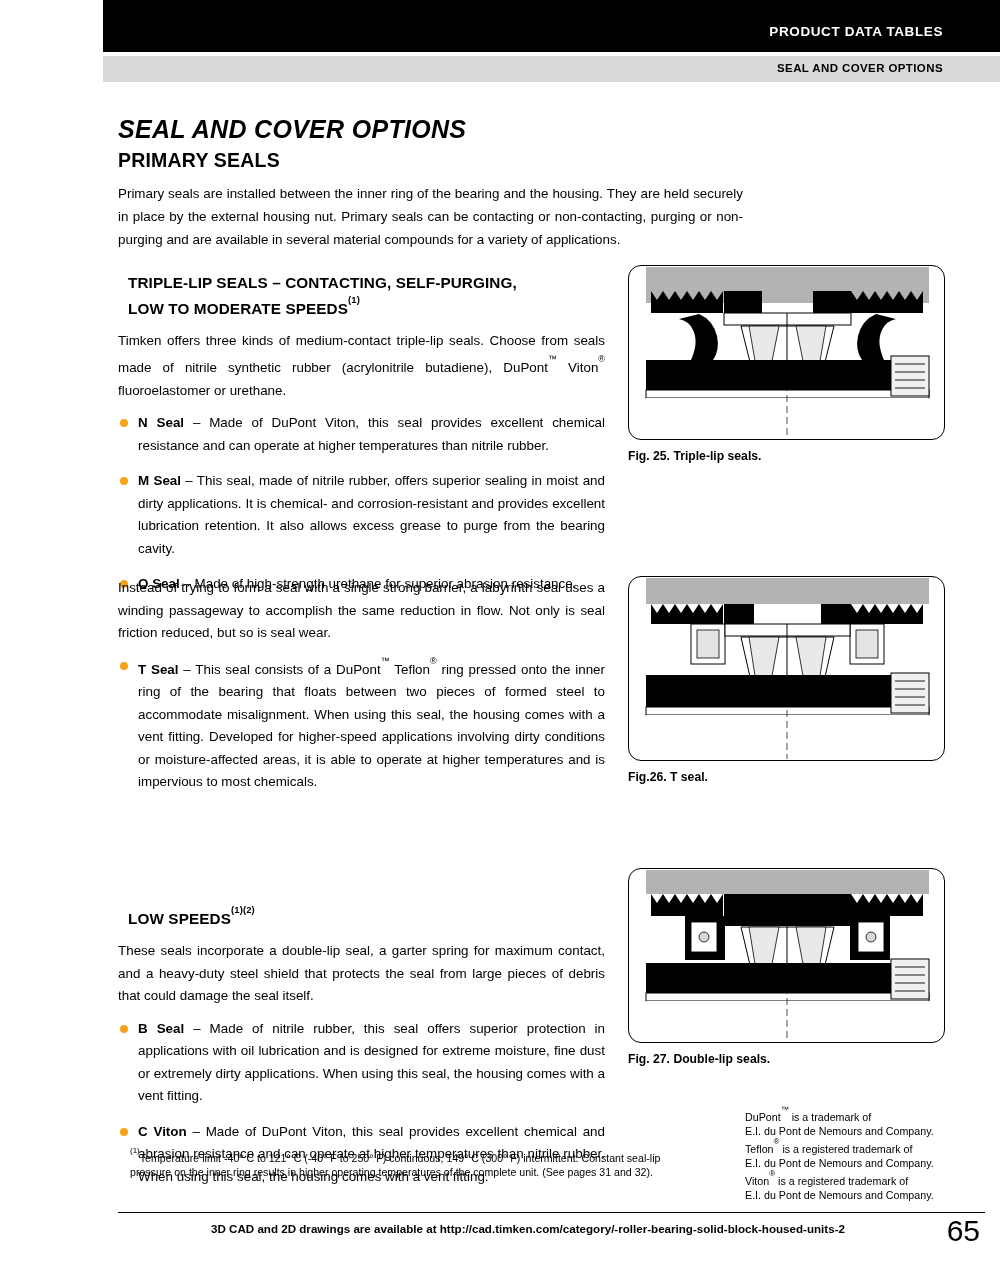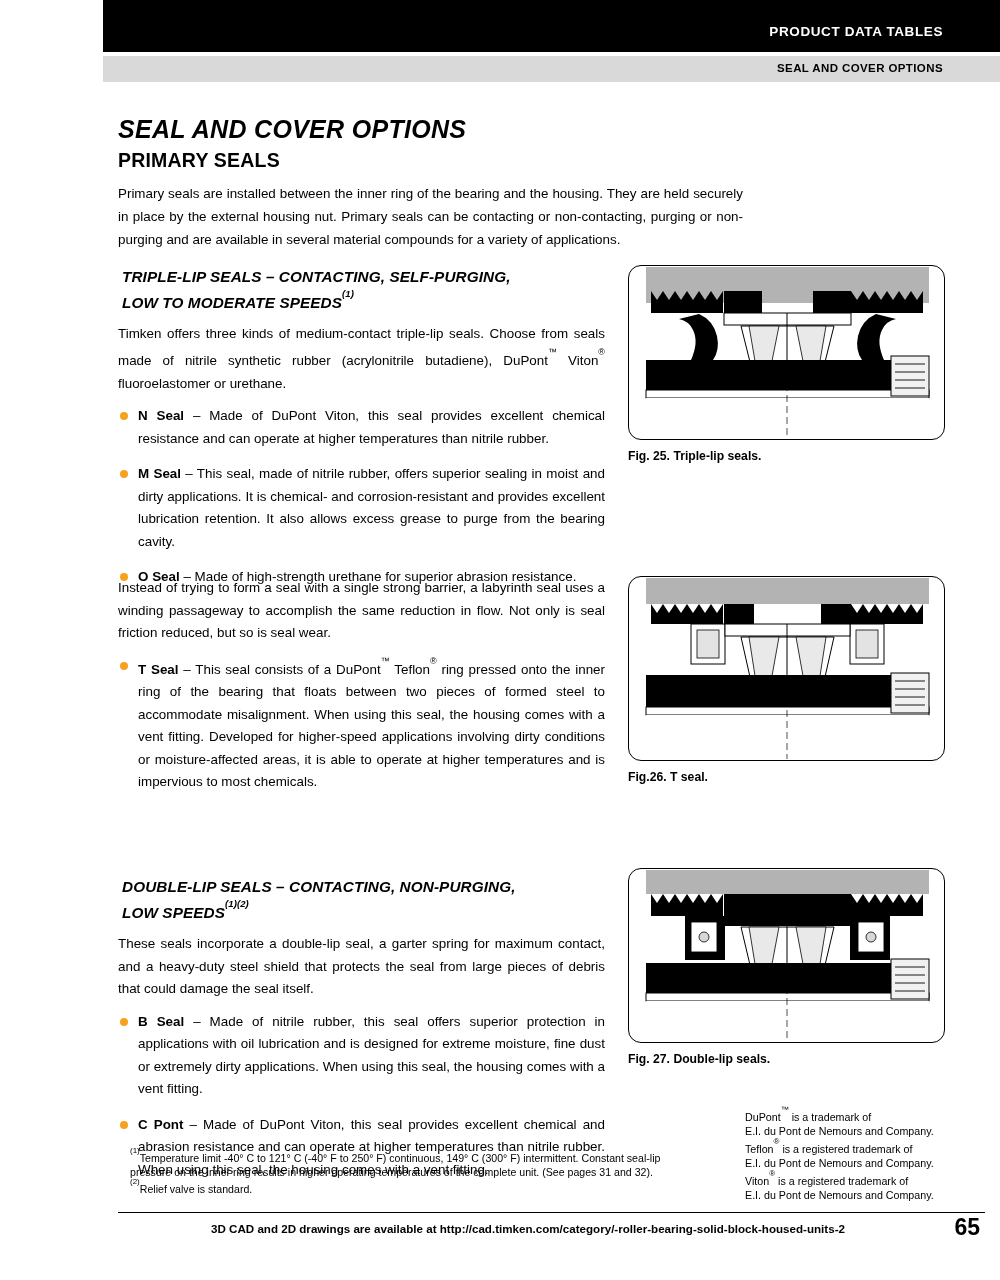--- a/index.html
+++ b/index.html
@@ -42,21 +42,21 @@
   }
   .intro {
     position:absolute; left:118px; top:182px; width:625px;
     font-size:13.4px; line-height:23px; text-align:justify;
   }
 
   .col-left { position:absolute; left:118px; width:487px; }
 
   h3.sec {
     font-size:15.3px; font-weight:bold; letter-spacing:.1px;
-    margin:4px; line-height:22px;font-style:italic;
+    margin:10px; line-height:22px;
   }
   h3.sec sup { font-size:9.5px; font-weight:bold; top:-.55em; position:relative; }
 
   p.body {
     font-size:13.4px; line-height:22.5px; margin:9px 0 0 0; text-align:justify;
   }
   ul.bullets { list-style:none; margin:10px 0 0 0; padding:0; }
   ul.bullets li {
     position:relative; padding-left:20px; margin-bottom:13px;
     font-size:13.4px; line-height:22.5px; text-align:justify;
@@ -95,21 +95,21 @@
 
   .footer-rule {
     position:absolute; left:118px; top:1212px; width:867px; height:1px; background:#000;
   }
   .footer-txt {
     position:absolute; left:118px; top:1222px; width:820px;
     text-align:center; font-size:11.6px; font-weight:bold;
   }
   .pageno {
     position:absolute; right:20px; top:1214px;
-    font-size:23px; font-weight:bold;margin-left:12px;
+    font-size:30px; font-weight:normal;margin-left:12px;
   }
 </style>
 </head>
 <body>
 
 <div class="page">
 
   <div class="hdr-black">
     <div class="t">PRODUCT DATA TABLES</div>
   </div>
@@ -148,32 +148,32 @@
     <ul class="bullets">
       <li>
         <span class="dot"></span>
         <span class="bold">T Seal</span><span> – This seal consists of a DuPont<sup class="tm">™</sup> Teflon<sup class="reg">®</sup> ring pressed onto the inner ring of the bearing that floats between two pieces of formed steel to accommodate misalignment. When using this seal, the housing comes with a vent fitting. Developed for higher-speed applications involving dirty conditions or moisture-affected areas, it is able to operate at higher temperatures and is impervious to most chemicals.</span>
       </li>
     </ul>
   </div>
 
   <div class="col-left" style="top:872px;">
     <h3 class="sec">
-      <span>DOUBLE-LIP SEALS – CONTACTING, NON-PURGING,</span><br>
+      <br>
       <span>LOW SPEEDS</span><sup>(1)(2)</sup>
     </h3>
     <p class="body">These seals incorporate a double-lip seal, a garter spring for maximum contact, and a heavy-duty steel shield that protects the seal from large pieces of debris that could damage the seal itself.</p>
     <ul class="bullets">
       <li>
         <span class="dot"></span>
         <span class="bold">B Seal</span><span> – Made of nitrile rubber, this seal offers superior protection in applications with oil lubrication and is designed for extreme moisture, fine dust or extremely dirty applications. When using this seal, the housing comes with a vent fitting.</span>
       </li>
       <li>
         <span class="dot"></span>
-        <span class="bold">C Pont</span><span> – Made of DuPont Viton, this seal provides excellent chemical and abrasion resistance and can operate at higher temperatures than nitrile rubber. When using this seal, the housing comes with a vent fitting.</span>
+        <span class="bold">C Viton</span><span> – Made of DuPont Viton, this seal provides excellent chemical and abrasion resistance and can operate at higher temperatures than nitrile rubber. When using this seal, the housing comes with a vent fitting.</span>
       </li>
     </ul>
   </div>
 
   <div class="fig" style="left:628px; top:265px; width:317px;">
     <div class="box" style="width:317px; height:175px;">
       <svg width="317" height="175" viewBox="0 0 317 175">
 
         <rect x="17" y="1" width="283" height="24" fill="#b3b3b3"></rect>
 
@@ -289,20 +289,19 @@
     <div>DuPont<sup>™</sup> is a trademark of</div>
     <div>E.I. du Pont de Nemours and Company.</div>
     <div>Teflon<sup>®</sup> is a registered trademark of</div>
     <div>E.I. du Pont de Nemours and Company.</div>
     <div>Viton<sup>®</sup> is a registered trademark of</div>
     <div>E.I. du Pont de Nemours and Company.</div>
   </div>
 
   <div class="footnotes">
     <div><sup>(1)</sup><span>Temperature limit -40° C to 121° C (-40° F to 250° F) continuous, 149° C (300° F) intermittent. Constant seal-lip pressure on the inner ring results in higher operating temperatures of the complete unit. (See pages 31 and 32).</span></div>
-    <div><sup>(2)</sup><span>Relief valve is standard.</span></div>
   </div>
 
   <div class="footer-rule"></div>
   <div class="footer-txt">3D CAD and 2D drawings are available at http://cad.timken.com/category/-roller-bearing-solid-block-housed-units-2</div>
   <div class="pageno">65</div>
 
 </div>
 
 </body></html>

